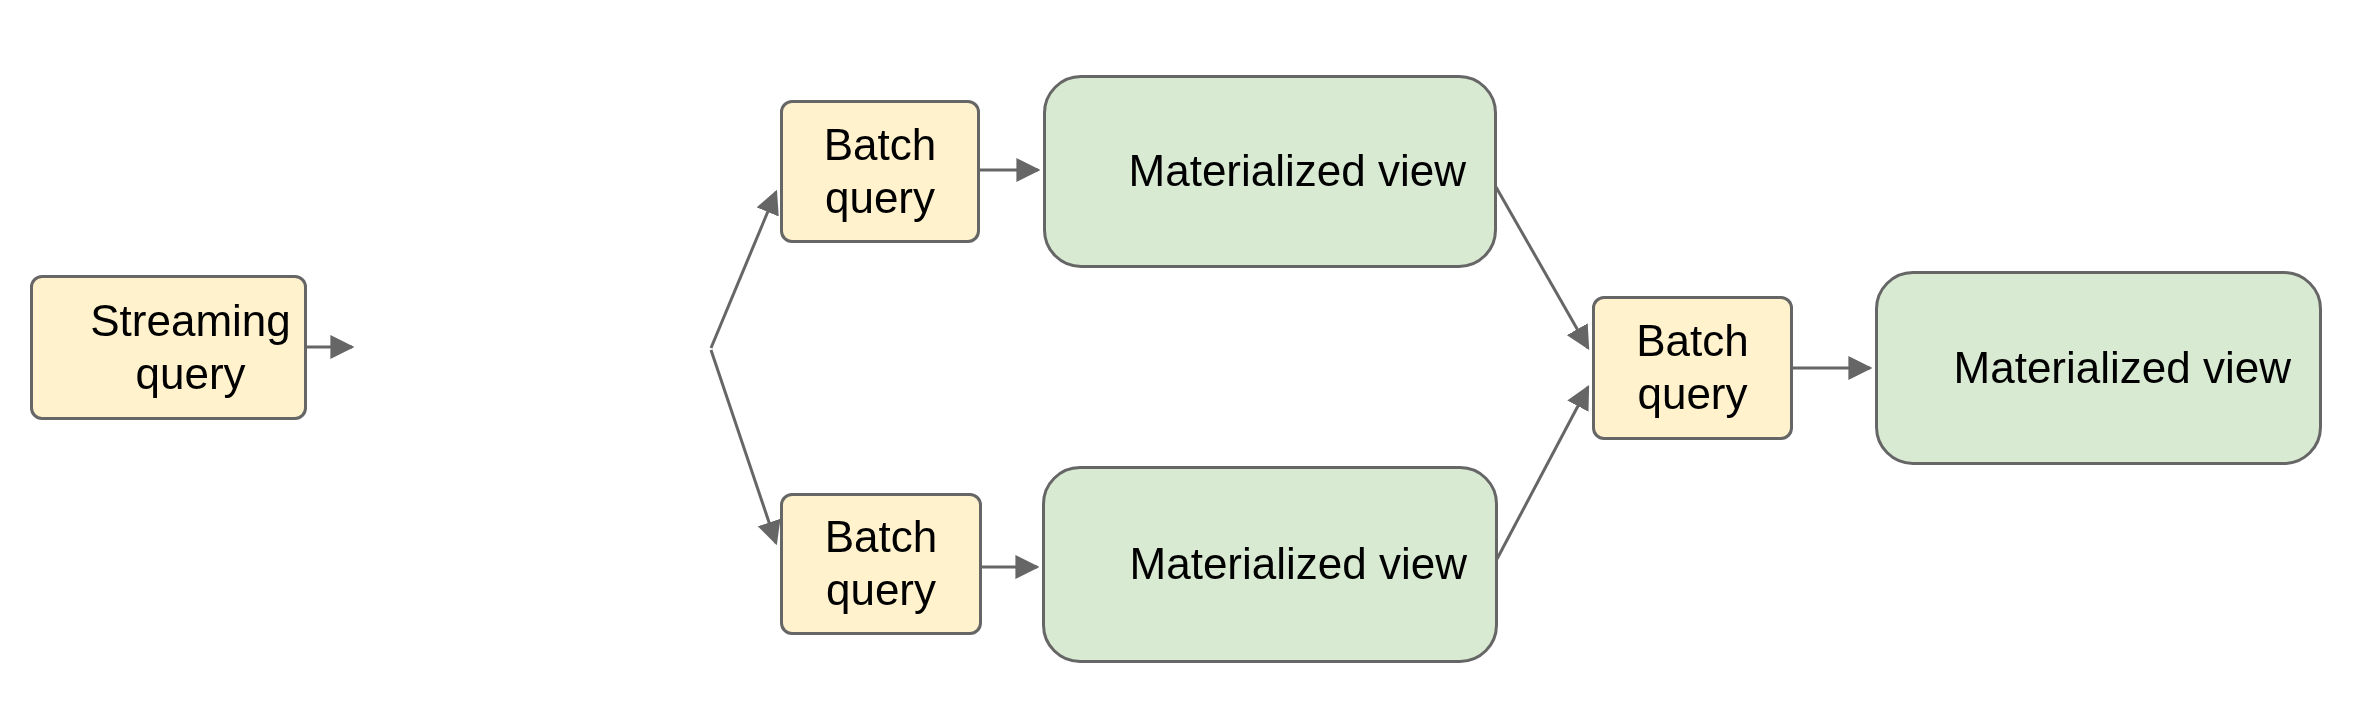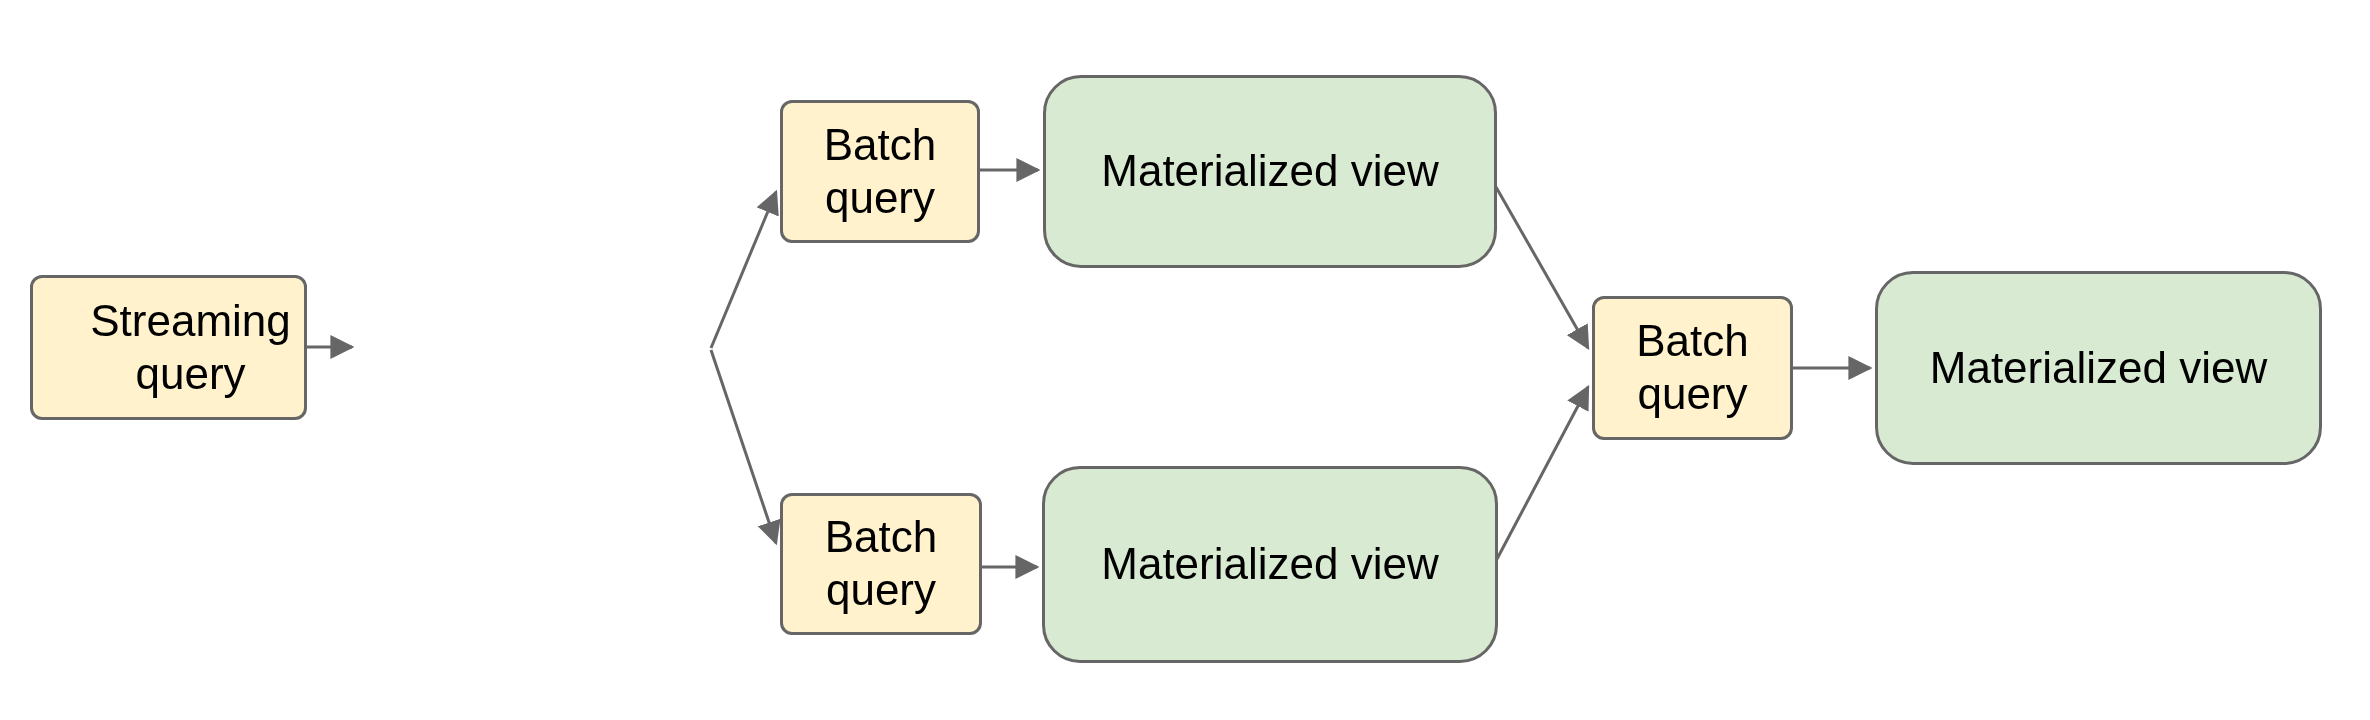--- a/index.html
+++ b/index.html
@@ -36,20 +36,21 @@
     line-height:1.2;
     color:var(--text);
   }
   .node.query{
     background:var(--query-fill);
     border-radius:12px;
   }
   .node.view{
     background:var(--view-fill);
     border-radius:38px;
+    justify-content:flex-end;
   }
   .node .label{
     padding:0 28px;
   }
 </style>
 </head>
 <body>
 
 <div id="canvas">
 

